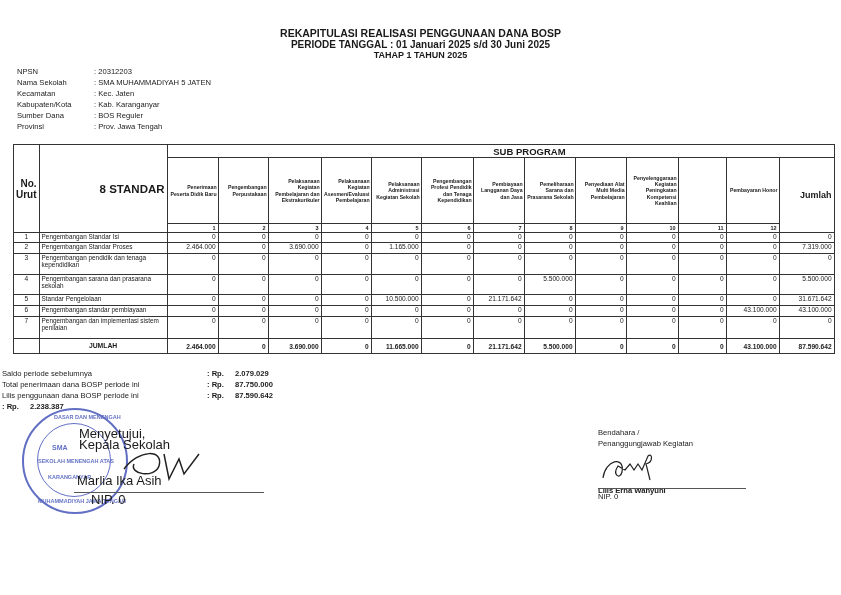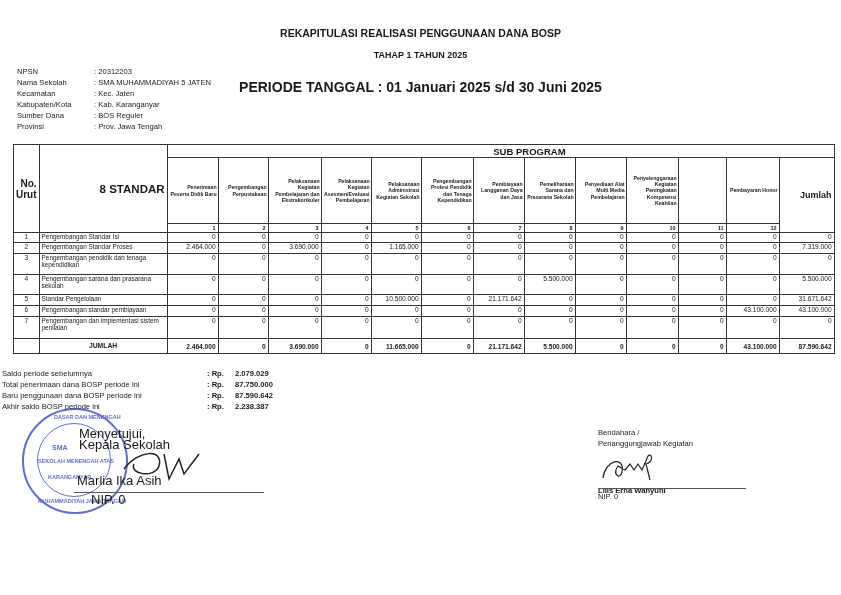--- a/index.html
+++ b/index.html
@@ -1,21 +1,21 @@
 <!DOCTYPE html>
 <html><head>
 <meta charset="utf-8">
 <style>
   html, body { margin:0; padding:0; }
   body { width:841px; height:595px; background:#ffffff; position:relative; overflow:hidden;
          font-family:"Liberation Sans", sans-serif; color:#1a1a1a; }
   .abs { position:absolute; }
   .title { left:0; width:841px; text-align:center; font-weight:bold; }
   #t1 { top:27px; font-size:10.5px; }
-  #t2 { top:39px; font-size:14px;margin-top:40px; }
+  #t2 { top:39px; font-size:10px; }
   #t3 { top:50px; font-size:9px; }
   .info { left:17px; font-size:7.6px; line-height:11px; top:66px; }
   .info .row { display:flex; height:11px; }
   .info .lbl { width:77px; }
   table.main { position:absolute; left:13px; top:144px; border-collapse:collapse; table-layout:fixed;
                font-size:6.6px; }
   table.main td, table.main th { border:1px solid #333; padding:0 2px; overflow:hidden; }
   table.main th { font-weight:bold; text-align:right; vertical-align:middle; }
   .subhdr { font-size:5.2px; line-height:6.3px; padding:0 1px !important; }
   .nohdr { font-size:10px; line-height:11px; }
@@ -274,26 +274,25 @@
       <span class="lbl">Saldo periode sebelumnya</span>
       <span class="rp">: Rp.</span>
       <span class="val">2.079.029</span>
     </div>
     <div class="row">
       <span class="lbl">Total penerimaan dana BOSP periode ini</span>
       <span class="rp">: Rp.</span>
       <span class="val">87.750.000</span>
     </div>
     <div class="row">
-      <span class="lbl">Baru penggunaan dana BOSP periode ini</span>
+      <span class="lbl">Lilis penggunaan dana BOSP periode ini</span>
       <span class="rp">: Rp.</span>
       <span class="val">87.590.642</span>
     </div>
     <div class="row">
-      <span class="lbl">Akhir saldo BOSP periode ini</span>
       <span class="rp">: Rp.</span>
       <span class="val">2.238.387</span>
     </div>
   </div>
 
 <div class="abs stamp">
   <div class="inner"></div>
   <div class="txt" style="left:30px;top:4px;">DASAR DAN MENENGAH</div>
   <div class="txt" style="left:28px;top:34px;font-size:7px;">SMA</div>
   <div class="txt" style="left:14px;top:48px;">SEKOLAH MENENGAH ATAS</div>

